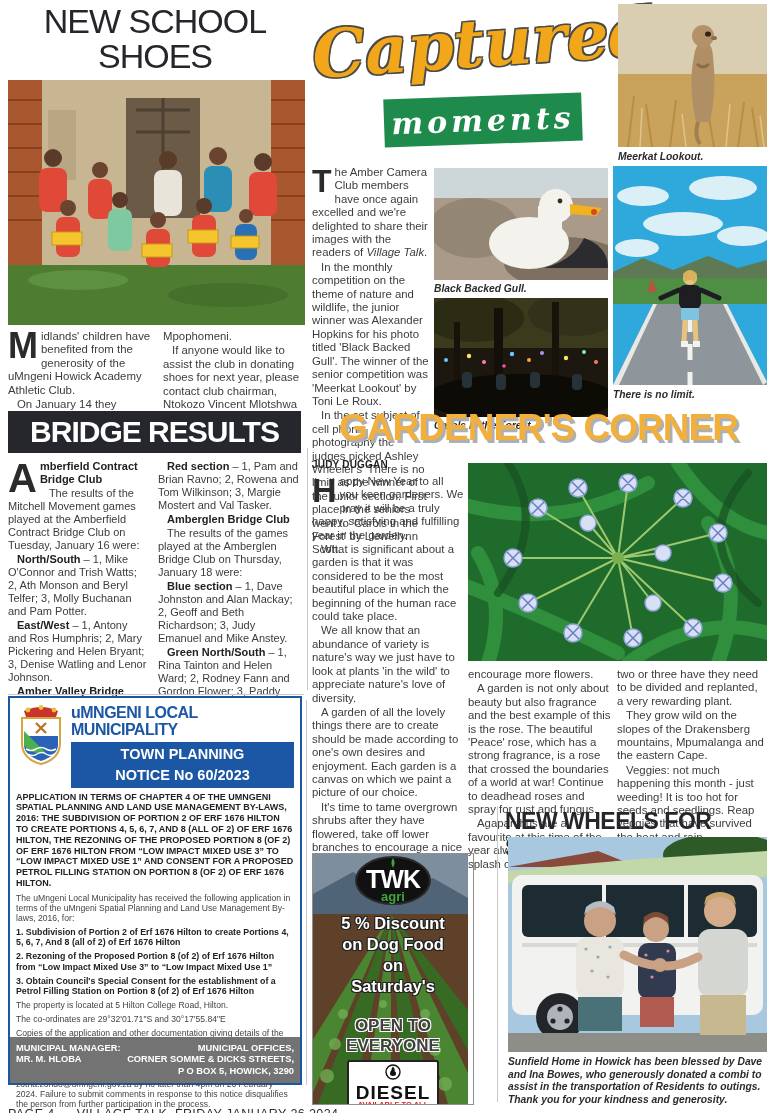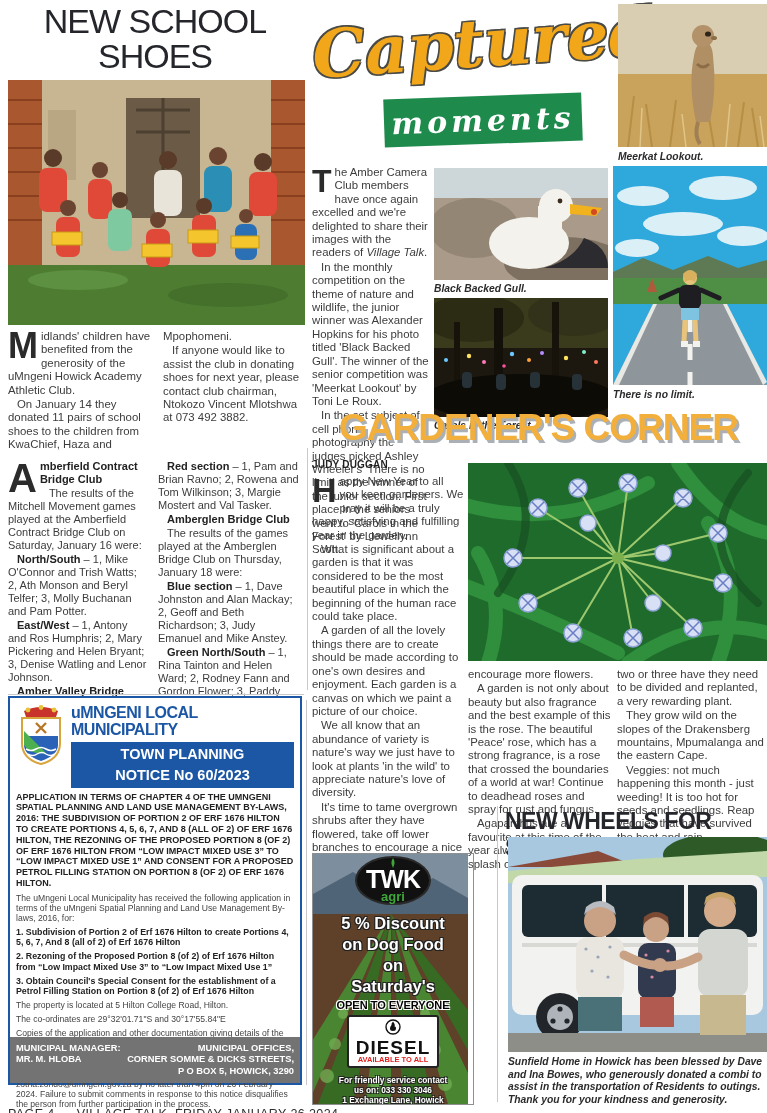--- a/index.html
+++ b/index.html
@@ -61,21 +61,21 @@
   .twk-overlay{position:absolute;inset:0;display:flex;flex-direction:column;
                align-items:center;text-align:center;}
   .twk-logo{width:76px;height:76px;border-radius:50%;background:#111;margin-top:2px;
             display:flex;flex-direction:column;align-items:center;justify-content:center;
             border:2px solid #2a2a2a;}
   .twk-logo .tw{color:#fff;font-size:25px;font-weight:800;letter-spacing:-1px;line-height:22px;}
   .twk-logo .ag{color:#3FA63C;font-size:13px;font-weight:700;line-height:13px;}
   .outline-w{color:#fff;font-weight:800;
              text-shadow:1px 1px 0 #222,-1px 1px 0 #222,1px -1px 0 #222,-1px -1px 0 #222;}
   .twk-disc{font-size:16.5px;line-height:21px;margin-top:8px;}
-  .twk-open{color:#000000;font-size:11px;font-weight:800;margin-top:2px;
+  .twk-open{color:#404040;font-size:17px;font-weight:800;margin-top:19px;
             text-shadow:1px 1px 0 #fff,-1px 1px 0 #fff,1px -1px 0 #fff,-1px -1px 0 #fff;}
   .diesel-box{background:#fff;border:2px solid #222;border-radius:3px;width:92px;
               margin-top:4px;padding:2px 0 2px 0;}
   .diesel-word{font-size:19px;font-weight:800;color:#111;letter-spacing:1px;line-height:17px;}
   .diesel-sub{font-size:7.5px;font-weight:800;color:#E21F1F;line-height:8px;}
   .twk-contact{font-size:8.3px;line-height:10px;margin-top:7px;}
   
   .photo{display:block;}
   .page :where(div,span,p,b,i){box-sizing:border-box;}
   .footer-line{left:8px;top:1091px;font-size:12.5px;color:#2e2e2e;letter-spacing:0.4px;margin-top:16px;}
@@ -247,24 +247,27 @@
       <path d="M66 124 L48 132 M88 124 L106 132" stroke="#1d1d22" stroke-width="5" stroke-linecap="round"></path>
       <rect x="68" y="142" width="18" height="12" fill="#7ec3e0"></rect>
       <path d="M72 154 L71 176 M82 154 L83 176" stroke="#e8c37c" stroke-width="5"></path>
       <rect x="68" y="175" width="7" height="6" fill="#f2f2ee"></rect>
         <rect x="80" y="175" width="7" height="6" fill="#f2f2ee"></rect>
     </g>
     <path d="M34 126 l10 0 l-5 -14 Z" fill="#b05a3c"></path>
   </svg>
   <div class="abs caption" style="left:613px;top:389px;width:154px;">There is no limit.</div>
 
+  <div class="abs bridge-box">
+    <span class="t">BRIDGE RESULTS</span>
+  </div>
 
   <div class="abs body-txt" style="left:8px;top:460px;width:140px;font-size:11px;line-height:13px;">
     <p class="bp"><span class="dropcap" style="font-size:40px;line-height:32px;">A</span><b>mberfield Contract Bridge Club</b></p>
-    <p class="ind">The results of the Mitchell Movement games played at the Amberfield Contract Bridge Club on Saturday, January 16 were:</p>
+    <p class="ind">The results of the Mitchell Movement games played at the Amberfield Contract Bridge Club on Tuesday, January 16 were:</p>
     <p class="bp ind"><b>North/South</b><span> – 1, Mike O'Connor and Trish Watts; 2, Ath Monson and Beryl Telfer; 3, Molly Buchanan and Pam Potter.</span></p>
     <p class="bp ind"><b>East/West</b><span> – 1, Antony and Ros Humphris; 2, Mary Pickering and Helen Bryant; 3, Denise Watling and Lenor Johnson.</span></p>
     <p class="bp ind"><b>Amber Valley Bridge Club</b><span></span></p>
     <p class="bp ind"><b></b><span>The results of the games played at the Amber Valley Bridge Club on Wednesday, January 17 were:</span></p>
     <p class="bp ind"><b>Green section</b><span> – 1, David Johnson and Josie Kelly; 2, Beryl Telfer and June Lait; 3, Tessa Antoni and Patricia Watts.</span></p>
   </div>
 
   <div class="abs body-txt" style="left:158px;top:460px;width:143px;font-size:11px;line-height:13px;">
     <p class="bp ind"><b>Red section</b><span> – 1, Pam and Brian Ravno; 2, Rowena and Tom Wilkinson; 3, Margie Mostert and Val Tasker.</span></p>
     <p class="bp ind"><b>Amberglen Bridge Club</b><span></span></p>
@@ -276,22 +279,22 @@
 
   <div class="abs vrule" style="left:307px;top:448px;height:242px;"></div>
   <div class="abs hrule" style="left:8px;top:694px;width:296px;"></div>
 
   <div class="abs gardener-title">GARDENER'S CORNER</div>
   <div class="abs byline" style="left:312px;top:459px;">JUDY DUGGAN</div>
 
   <div class="abs body-txt" style="left:312px;top:475px;width:152px;">
     <p><span class="dropcap" style="font-size:34px;line-height:27px;">H</span><span>appy New Year to all you keen gardeners. We pray it will be a truly happy, satisfying and fulfilling year in the garden.</span></p>
     <p class="ind">What is significant about a garden is that it was considered to be the most beautiful place in which the beginning of the human race could take place.</p>
+    <p class="ind">We all know that an abundance of variety is nature's way we just have to look at plants 'in the wild' to appreciate nature's love of diversity.</p>
     <p class="ind">A garden of all the lovely things there are to create should be made according to one's own desires and enjoyment. Each garden is a canvas on which we paint a picture of our choice.</p>
-    <p class="ind">We all know that an abundance of variety is nature's way we just have to look at plants 'in the wild' to appreciate nature's love of diversity.</p>
     <p class="ind">It's time to tame overgrown shrubs after they have flowered, take off lower branches to encourage a nice crown and make more space below.</p>
     <p class="ind">Arum lilies can be dug up, separated and replanted. Trim off long roots and replant.</p>
     <p class="ind">Add a few colourful annuals for quick colour and water well. Deadhead spent flowers every day to</p>
   </div>
 
   <svg class="abs photo" style="left:468px;top:463px;" width="299" height="198" viewBox="0 0 299 198" preserveAspectRatio="none">
     <rect width="299" height="198" fill="#1f6b2c"></rect>
     <g stroke="#2f8f3c" stroke-width="14" fill="none" stroke-linecap="round">
       <path d="M-10 40 Q90 70 180 20"></path>
         <path d="M-10 120 Q70 150 150 190"></path>

